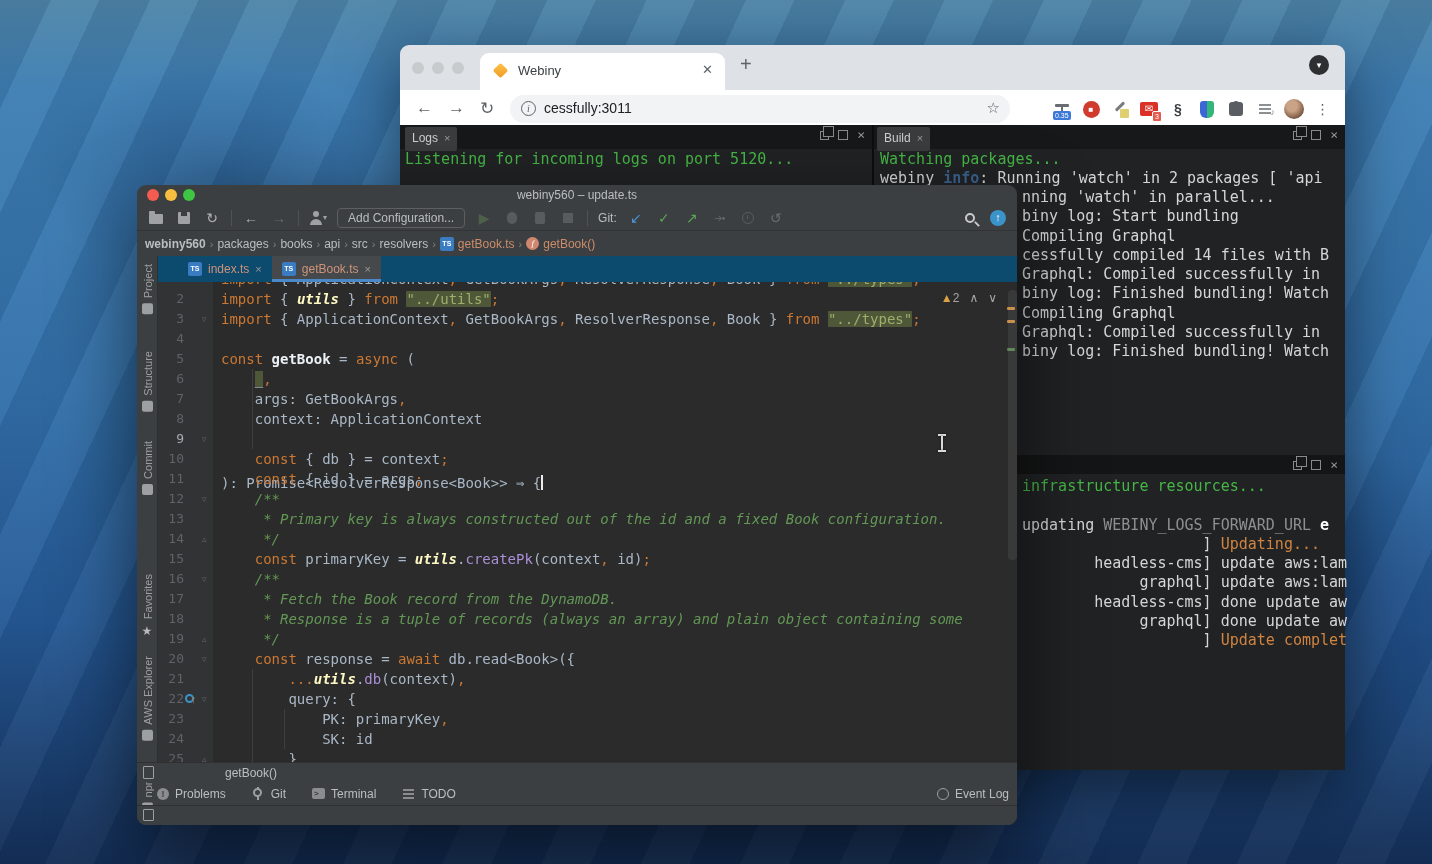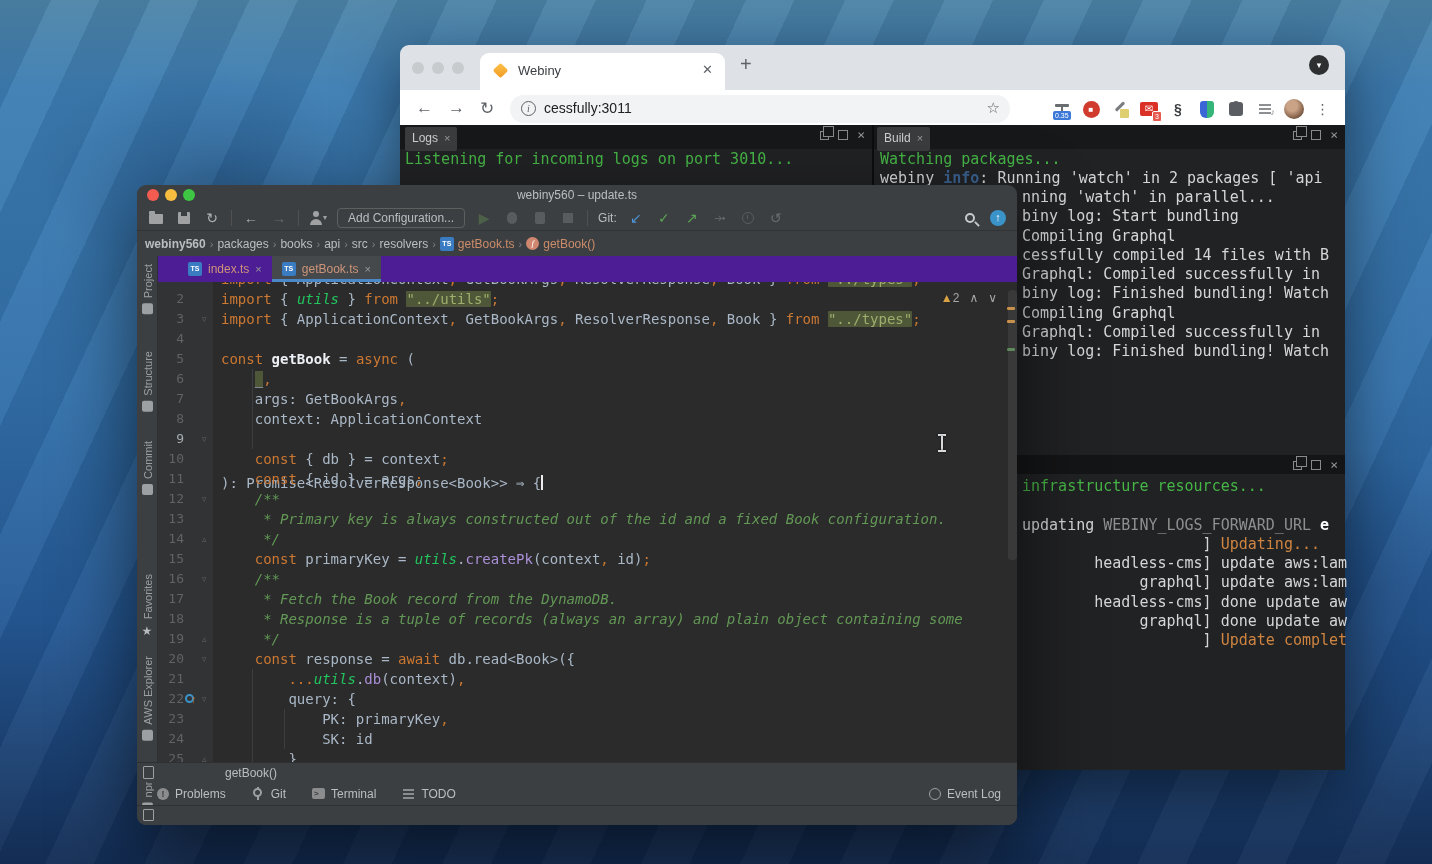--- a/index.html
+++ b/index.html
@@ -106,37 +106,37 @@
   #i-bread { left:0; top:46px; width:100%; height:25px; display:flex; align-items:center; gap:4px; padding:0 8px; font-size:12px; color:#bbbec0; }
   .bc-sep { color:#7d8082; font-size:11px; }
   .bc-strong { font-weight:bold; }
   .bc-orange { color:#cc8c6a; }
   .ts-icon { display:inline-block; width:14px; height:14px; background:#3a7cc2; border-radius:2px; color:#fff; font-size:7px; font-weight:bold; text-align:center; line-height:14px; vertical-align:-3px; }
   .f-icon { display:inline-block; width:13px; height:13px; background:#d08770; border-radius:50%; color:#fff; font-size:9px; font-style:italic; text-align:center; line-height:13px; font-family:"Liberation Serif",serif; vertical-align:-2px;}
   #i-strip { left:0; top:71px; width:21px; height:506px; background:#3c3f41; border-right:1px solid #2e3032; }
   .strip-item { position:absolute; left:0; width:21px; color:#9da0a2; font-size:11px; writing-mode:vertical-rl; transform:rotate(180deg); display:flex; align-items:center; gap:5px; }
   .strip-ico { width:11px; height:11px; background:#9da0a2; border-radius:2px; transform:rotate(180deg); margin:3px auto 0; }
   .strip-star { color:#b8babc; font-size:12px; transform:rotate(180deg); margin:2px auto 0;}
-  #i-tabs { left:21px; top:71px; width:859px; height:26px; display:flex; padding-left:20px; background:#4c1d95; }
+  #i-tabs { left:21px; top:71px; width:859px; height:26px; display:flex; padding-left:20px; background:#0c4a6e; }
   .e-tab { position:relative; display:flex; align-items:center; gap:6px; padding:0 10px; font-size:12px; color:#ce9479; }
   .e-tab .x { color:#9a9a9a; font-size:11px; }
   .e-tab.active { background:#46494b; box-shadow:inset 0 -3px 0 #4a88c7; }
   #editor { left:21px; top:97px; width:859px; height:480px; background:#2b2b2b; overflow:hidden; font-size:14px; line-height:20px; }
   #gutter { position:absolute; left:0; top:0; width:56px; height:100%; background:#313335; border-right:1px solid #2a2a2a; }
   .ln { position:absolute; left:0; width:26px; text-align:right; color:#606366; font-size:13px; font-family:"DejaVu Sans Mono",monospace; }
   .ln.cur { color:#a8adb2; }
   .fold { position:absolute; left:44px; color:#5f6265; font-size:9px; }
   .g-ico22 { position:absolute; left:27px; width:12px; height:12px; }
   .g-ico22 .ring { position:absolute; left:0; top:2px; width:9px; height:9px; border:2px solid #3a93c9; border-radius:50%; }
   .g-ico22 .arr { position:absolute; left:6px; top:-3px; color:#cc7832; font-size:11px; font-weight:bold; }
   .code-line { position:absolute; left:63px; white-space:pre; font-family:"DejaVu Sans Mono",monospace; color:#a9b7c6; }
   .tk-kw{color:#cc7832} .tk-pl{color:#a9b7c6} .tk-b{color:#ecf0f4;font-weight:bold}
   .tk-strh{color:#9fae6d;background:#4e5838;border-radius:1px}
   .tk-cm{color:#629755;font-style:italic}
-  .tk-util{color:#22c55e;font-weight:normal;font-style:italic}
+  .tk-util{color:#fef9c3;font-weight:bold;font-style:italic}
   .tk-fn{color:#ab8fd8}
   .tk-hl{color:#b9c7d6;background:#4e5838}
   .tk-caret{display:inline-block;width:2px;height:15px;background:#ebebeb;vertical-align:-2px}
   #partial-line { position:absolute; left:63px; top:0; height:7px; overflow:hidden; }
   #partial-line .inner { position:relative; top:-13px; white-space:pre; font-family:"DejaVu Sans Mono",monospace;}
   #warn-widget { position:absolute; right:20px; top:6px; display:flex; gap:10px; align-items:center; font-size:12px; color:#a7a7a7; }
   .warn-tri { color:#d9a343; font-weight:bold; font-size:12px; }
   .stripe { position:absolute; right:2px; width:8px; height:3px; border-radius:1px; }
   #scrollthumb { position:absolute; right:0; top:8px; width:9px; height:270px; background:rgba(255,255,255,.07); border-radius:4px; }
   .iguide { position:absolute; width:1px; background:#3c3f41; }
@@ -242,21 +242,21 @@
     </div>
     <div class="abs t-header" id="t-h-build">
       <span class="t-tab"><span>Build</span><span class="x">×</span></span>
       <span class="t-controls">
           <span class="tc-float"></span>
           <span class="tc-max"></span>
           <span class="tc-close">×</span>
         </span>
     </div>
     <div class="abs t-divider"></div>
-    <div class="abs" id="t-logs-body"><div class="t-line"><span class="tg">Listening for incoming logs on port 3010...</span></div></div>
+    <div class="abs" id="t-logs-body"><div class="t-line"><span class="tg">Listening for incoming logs on port 5120...</span></div></div>
     <div class="abs" id="t-build-body"><div class="t-line"><span class="tg">Watching packages...</span></div><div class="t-line"><span class="tw">webiny </span><span class="tinfo">info</span><span class="tw">: Running 'watch' in 2 packages [ 'api</span></div></div>
     <div class="abs" id="t-frags"><div class="t-line tw">nning 'watch' in parallel...</div><div class="t-line tw">biny log: Start bundling</div><div class="t-line tw">Compiling Graphql</div><div class="t-line tw">cessfully compiled 14 files with B</div><div class="t-line tw">Graphql: Compiled successfully in</div><div class="t-line tw">biny log: Finished bundling! Watch</div><div class="t-line tw">Compiling Graphql</div><div class="t-line tw">Graphql: Compiled successfully in</div><div class="t-line tw">biny log: Finished bundling! Watch</div></div>
     <div class="abs" id="t-infra-header">
       <span class="t-controls">
           <span class="tc-float"></span>
           <span class="tc-max"></span>
           <span class="tc-close">×</span>
         </span>
     </div>
     <div class="abs" id="t-infra-body"><div class="t-line"><span class="tg">infrastructure resources...</span></div><div class="t-line"><span class="tw"></span></div><div class="t-line"><span class="tw">updating </span><span class="tdim">WEBINY_LOGS_FORWARD_URL</span><span class="twb"> e</span></div><div class="t-line"><span class="tw">                    ] </span><span class="to">Updating...</span></div><div class="t-line"><span class="tw">        headless-cms] update aws:lam</span></div><div class="t-line"><span class="tw">             graphql] update aws:lam</span></div><div class="t-line"><span class="tw">        headless-cms] done update aw</span></div><div class="t-line"><span class="tw">             graphql] done update aw</span></div><div class="t-line"><span class="tw">                    ] </span><span class="to">Update complet</span></div></div>
@@ -483,21 +483,21 @@
           <span class="b-ico ico-todo">
             <span>
               <i></i>
               <i></i>
               <i></i>
             </span>
           </span>
           <span id="tb3">TODO</span>
         </span>
       <span style="flex:1"></span>
-      <span class="btool" style="margin-right:16px">
+      <span class="btool" style="margin-right:8px">
           <span class="ico-eventlog"></span>
           <span>Event Log</span>
         </span>
     </div>
 
     <div class="abs" id="i-status">
       <span class="abs ico-stack" style="left:6px;top:3px;height:12px"></span>
     </div>
   </div>
 

